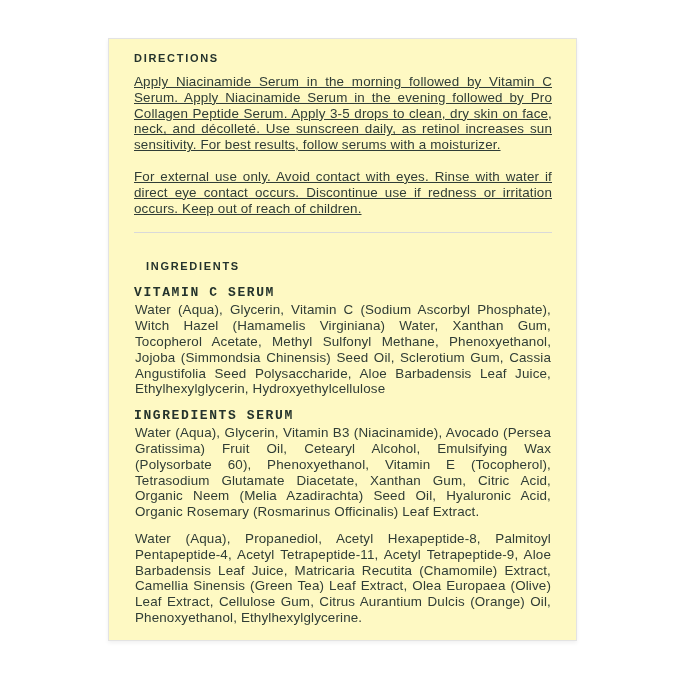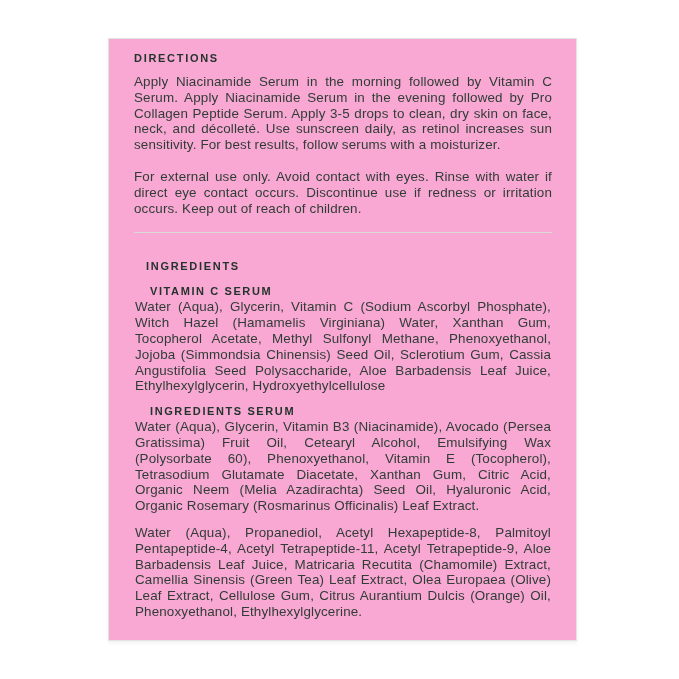--- a/index.html
+++ b/index.html
@@ -11,21 +11,21 @@
     font-family: "Liberation Sans", sans-serif;
     position: relative;
   }
   .card {
     position: absolute;
     left: 108px;
     top: 38px;
     width: 469px;
     height: 603px;
     box-sizing: border-box;
-    background: #f9a8d4;
+    background: #fef9c3;
     border: 1px solid #e3e3e3;
     box-shadow: 0 2px 4px rgba(0,0,0,0.06);
     padding: 13px 24px 14px 25px;
     overflow: hidden;
   }
   .heading {
     font-size: 11px;
     font-weight: bold;
     letter-spacing: 1.7px;
     color: #24332c;
@@ -34,38 +34,40 @@
   .body-text {
     font-size: 13.4px;
     line-height: 15.8px;
     letter-spacing: 0.15px;
     color: #303d36;
     text-align: justify;
     margin: 1px;
   }
   .para {
     margin: 0 0 16px 0;
+    text-decoration: underline;
   }
   .para:last-of-type {
     margin-bottom: 16px;
   }
   .divider {
     border: none;
     border-top: 1px solid #d9d9d9;
     margin: 13px 0 27px 0;
   }
   .ingredients-heading {
     margin: 0 0 13px 12px;
   }
   .section-name {
-    font-size: 11px;
+    font-size: 13px;
     font-weight: bold;
     letter-spacing: 1.6px;
     color: #24332c;
-    margin: 0 0 2px 16px;
+    margin: 0 0 2px 0;
+    font-family: Liberation Mono, monospace;
   }
   .ingredient-section {
     margin: 0 0 11px 0;
   }
   .ingredient-section:last-child {
     margin-bottom: 0;
   }
 </style>
 </head>
 <body>

